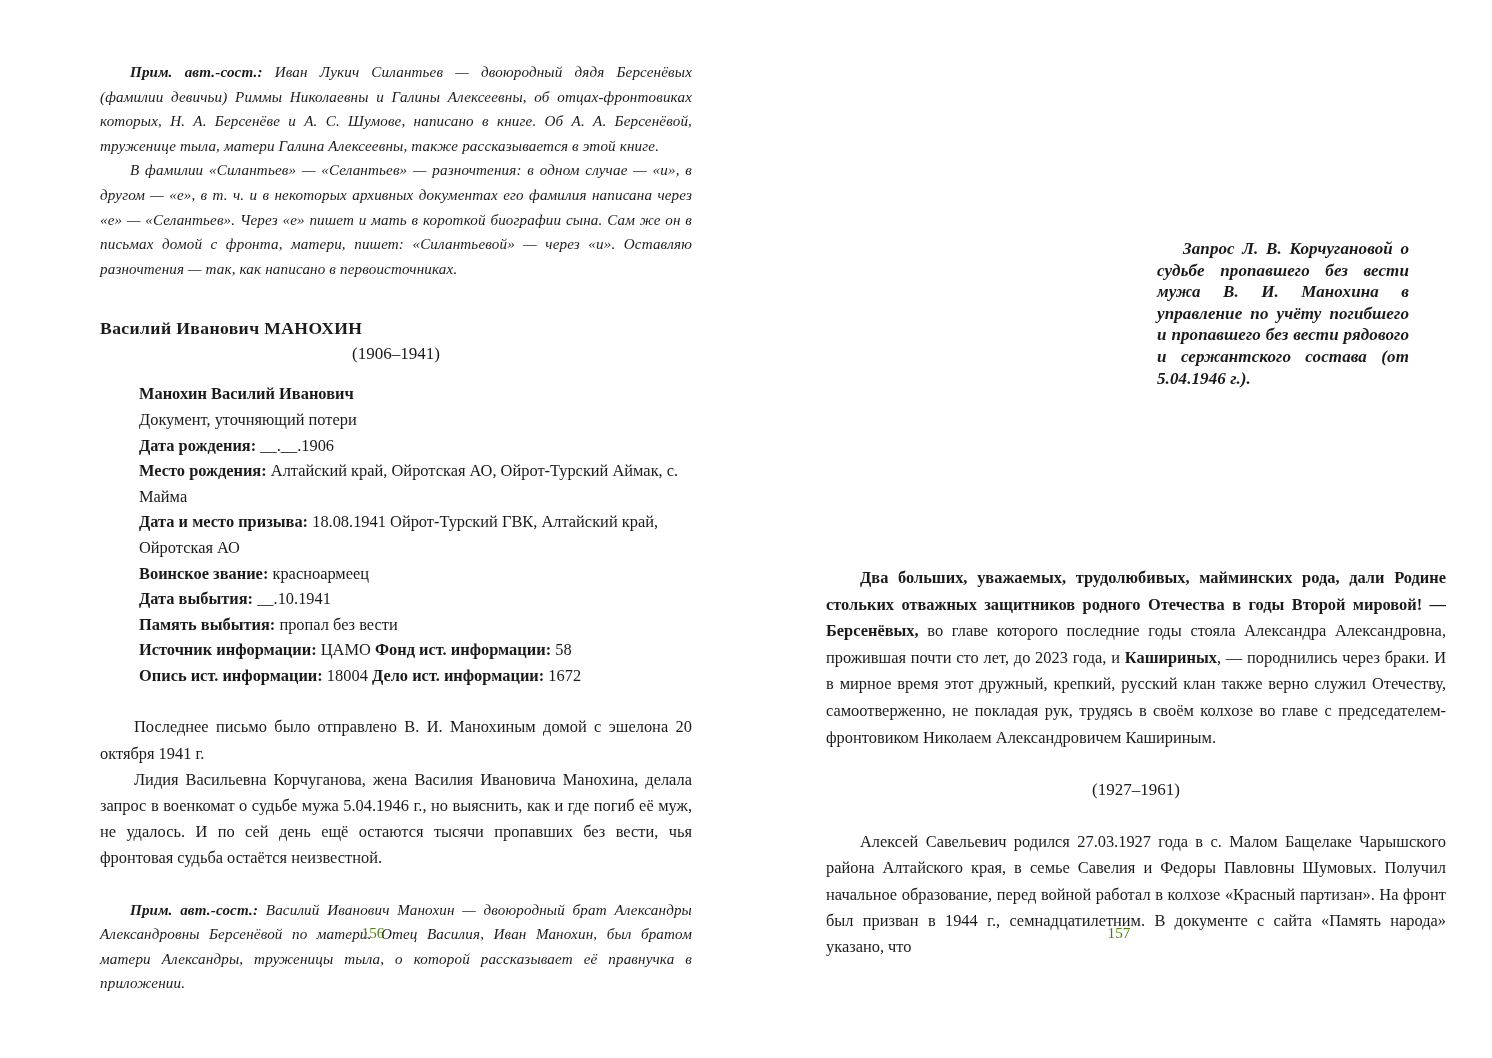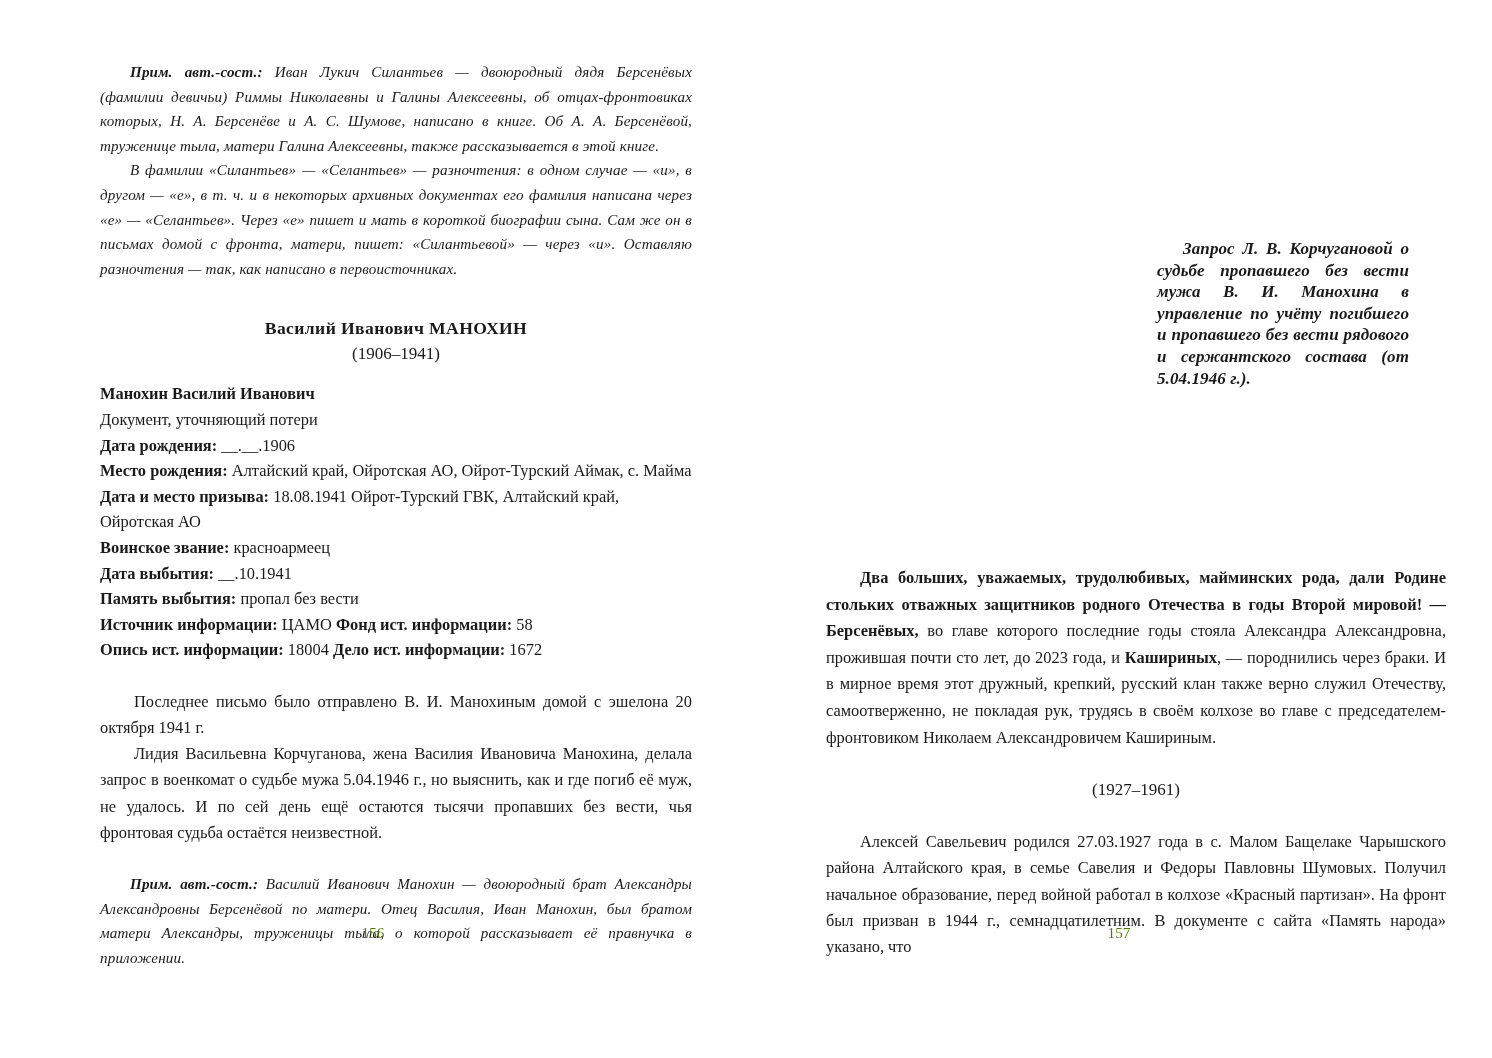--- a/index.html
+++ b/index.html
@@ -68,39 +68,39 @@
 
   
   .body-text {
     font-size: 16.4px;
     line-height: 26.2px;
     text-indent: 34px;
   }
 
   
   .person-name {
-    text-align: center;
     font-weight: bold;
     font-size: 17.6px;
     letter-spacing: 0.4px;
     line-height: 26px;
     text-indent: 0;
   }
   .person-years {
     text-align: center;
     font-size: 17px;
     line-height: 26px;
     text-indent: 0;
   }
 
   
   .record {
     font-size: 16.4px;
     line-height: 25.6px;
     text-align: left;
+    margin-left: 39px;
   }
   .record .row {
     text-indent: 0;
     text-align: left;
   }
   .record .k { font-weight: bold; }
   .record .v { font-weight: normal; }
   .record .name-line { font-weight: bold; }
 
   

